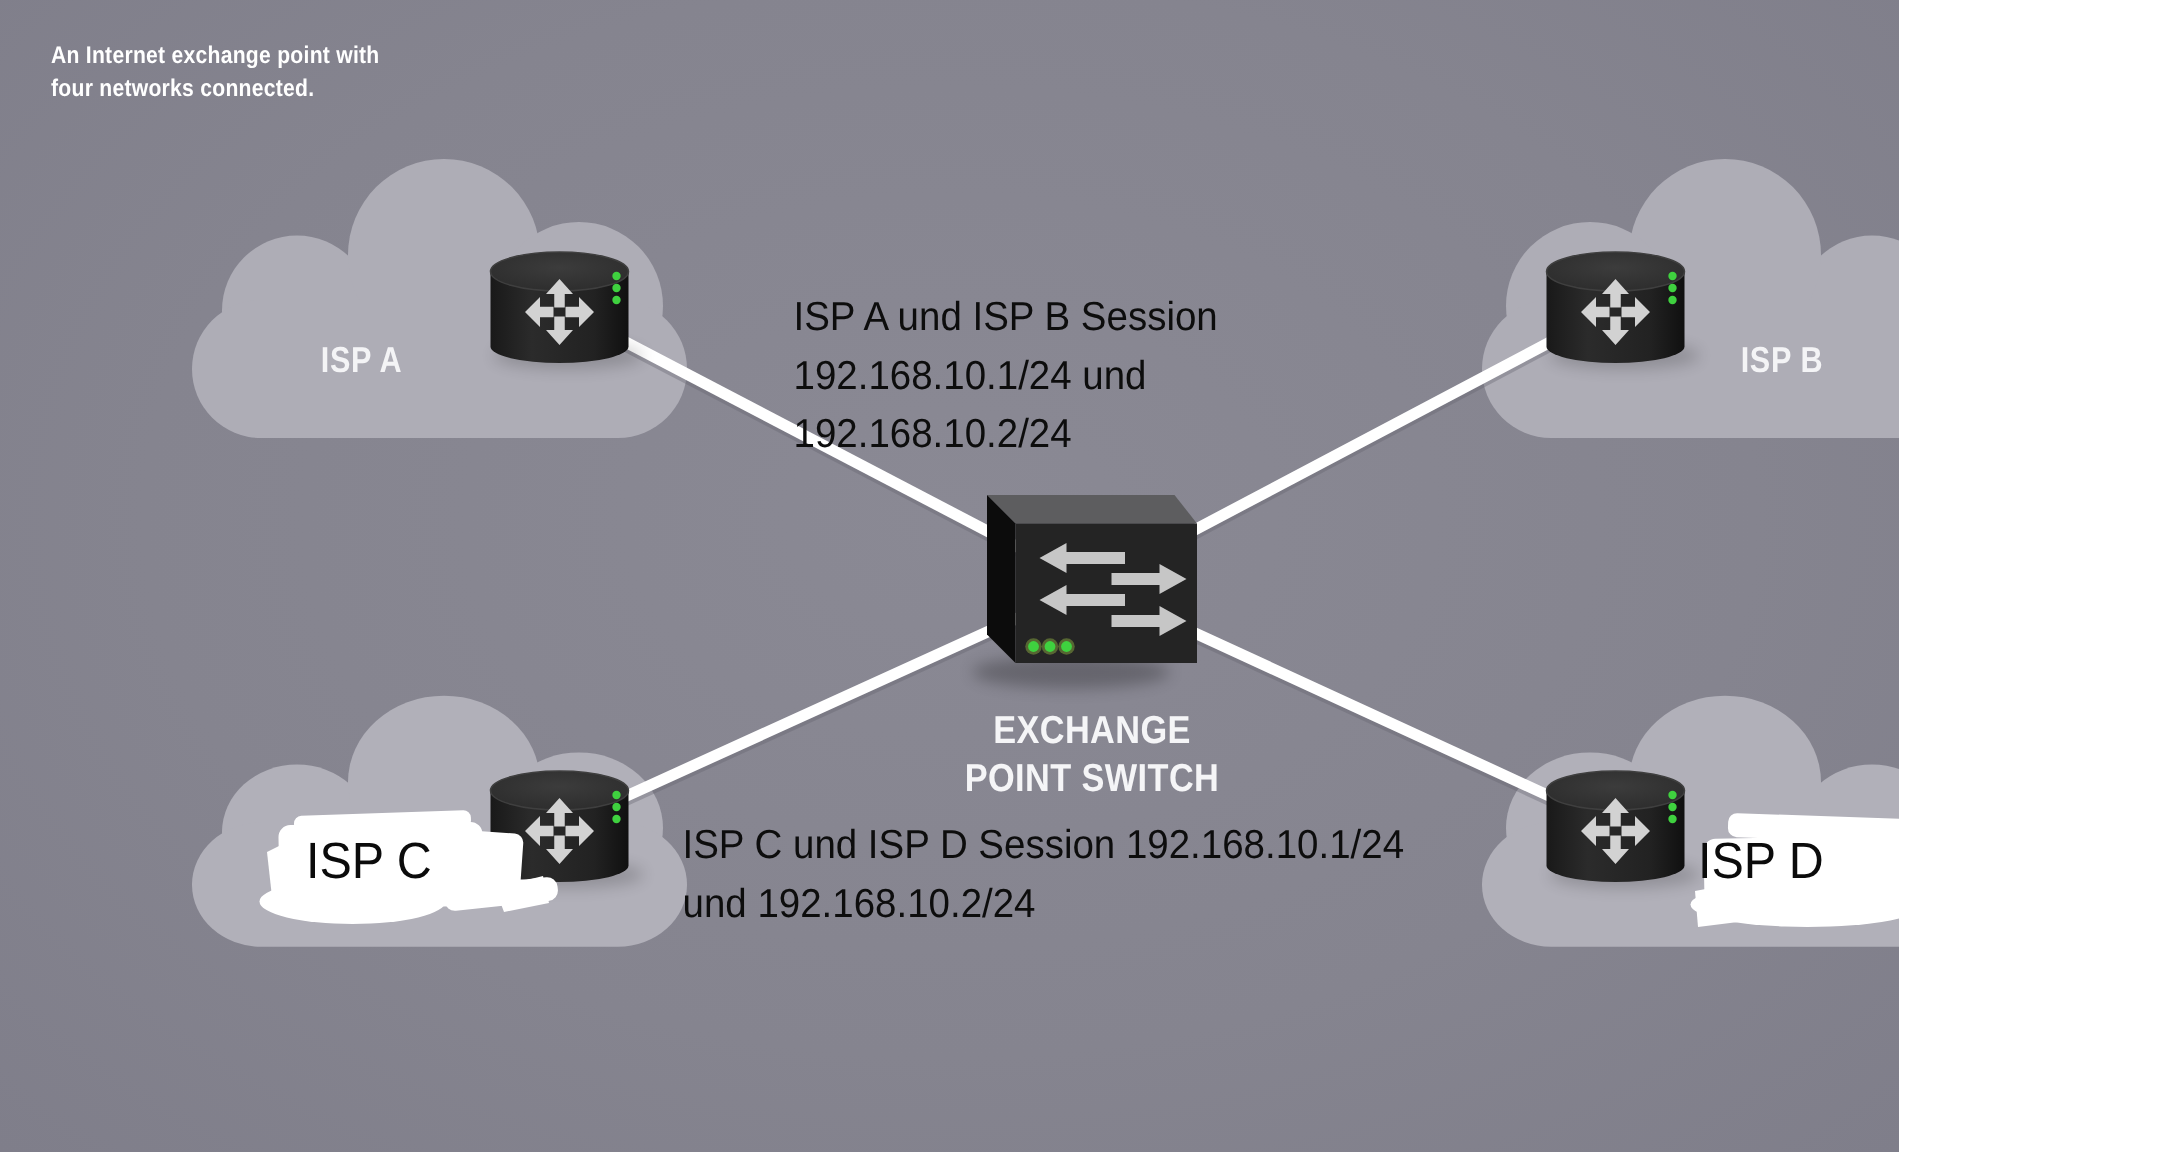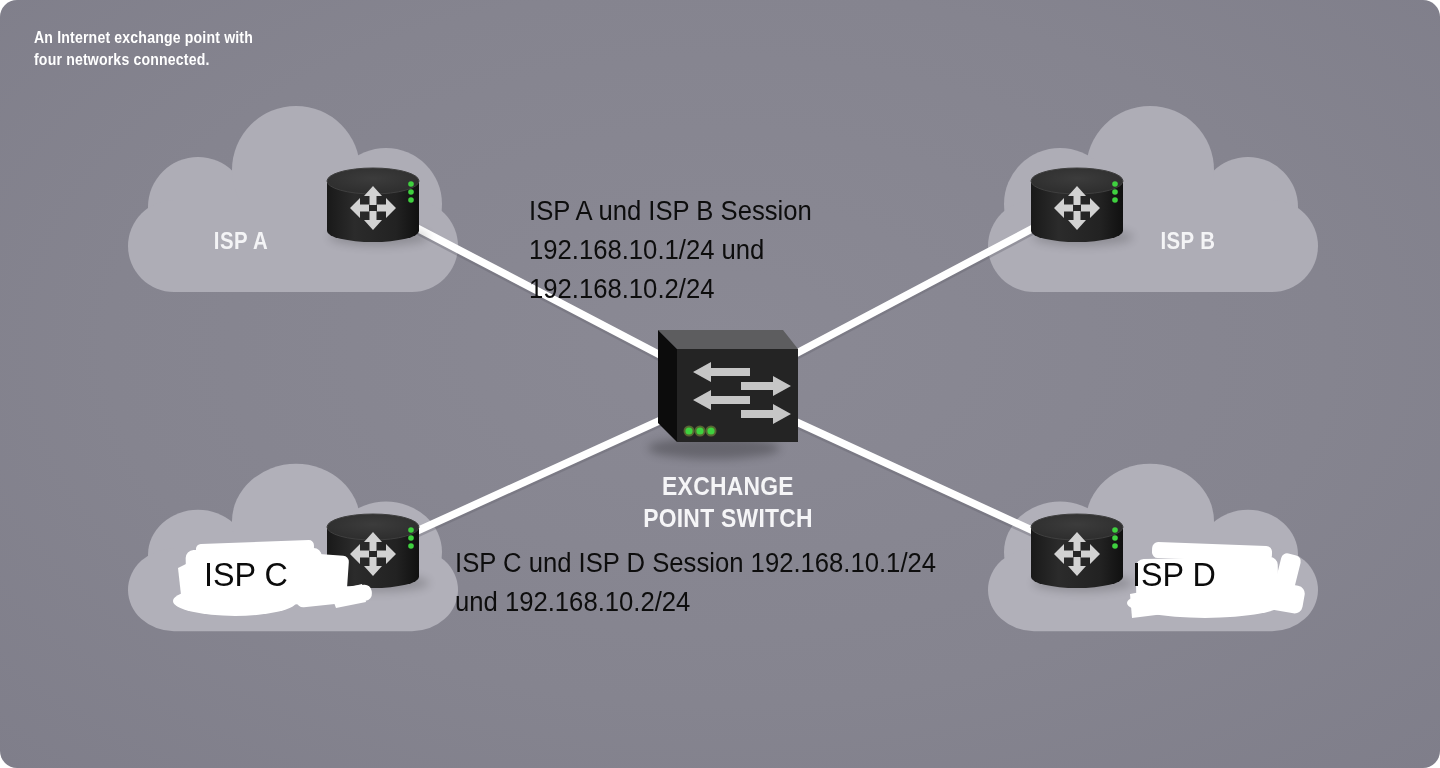--- a/index.html
+++ b/index.html
@@ -1,20 +1,19 @@
 <!DOCTYPE html>
 <html><head>
 <meta charset="utf-8">
 <style>
   html,body{margin:0;padding:0;}
   body{font-family:"Liberation Sans",sans-serif;}
   .stage{
-    position:relative;width:1440px;height:768px;overflow:hidden;
+    position:relative;width:1266px;height:768px;overflow:hidden;
     background:radial-gradient(ellipse at 50% 45%, #8a8994 0%, #85848f 60%, #7f7e8a 100%);
-    border-radius:17px;
   }
   .stage svg{position:absolute;left:0;top:0;z-index:1;}
   .txt{position:absolute;z-index:2;white-space:pre;}
   .caption{
     left:34px;top:27px;color:#ffffff;font-size:16px;line-height:22px;font-weight:700;
     transform:scaleX(0.88);transform-origin:left top;letter-spacing:0.2px;
   }
   .cloud-label{
     color:#f4f4f6;font-weight:700;font-size:24px;letter-spacing:0.5px;
     width:160px;text-align:center;transform:scaleX(0.85);transform-origin:center top;

